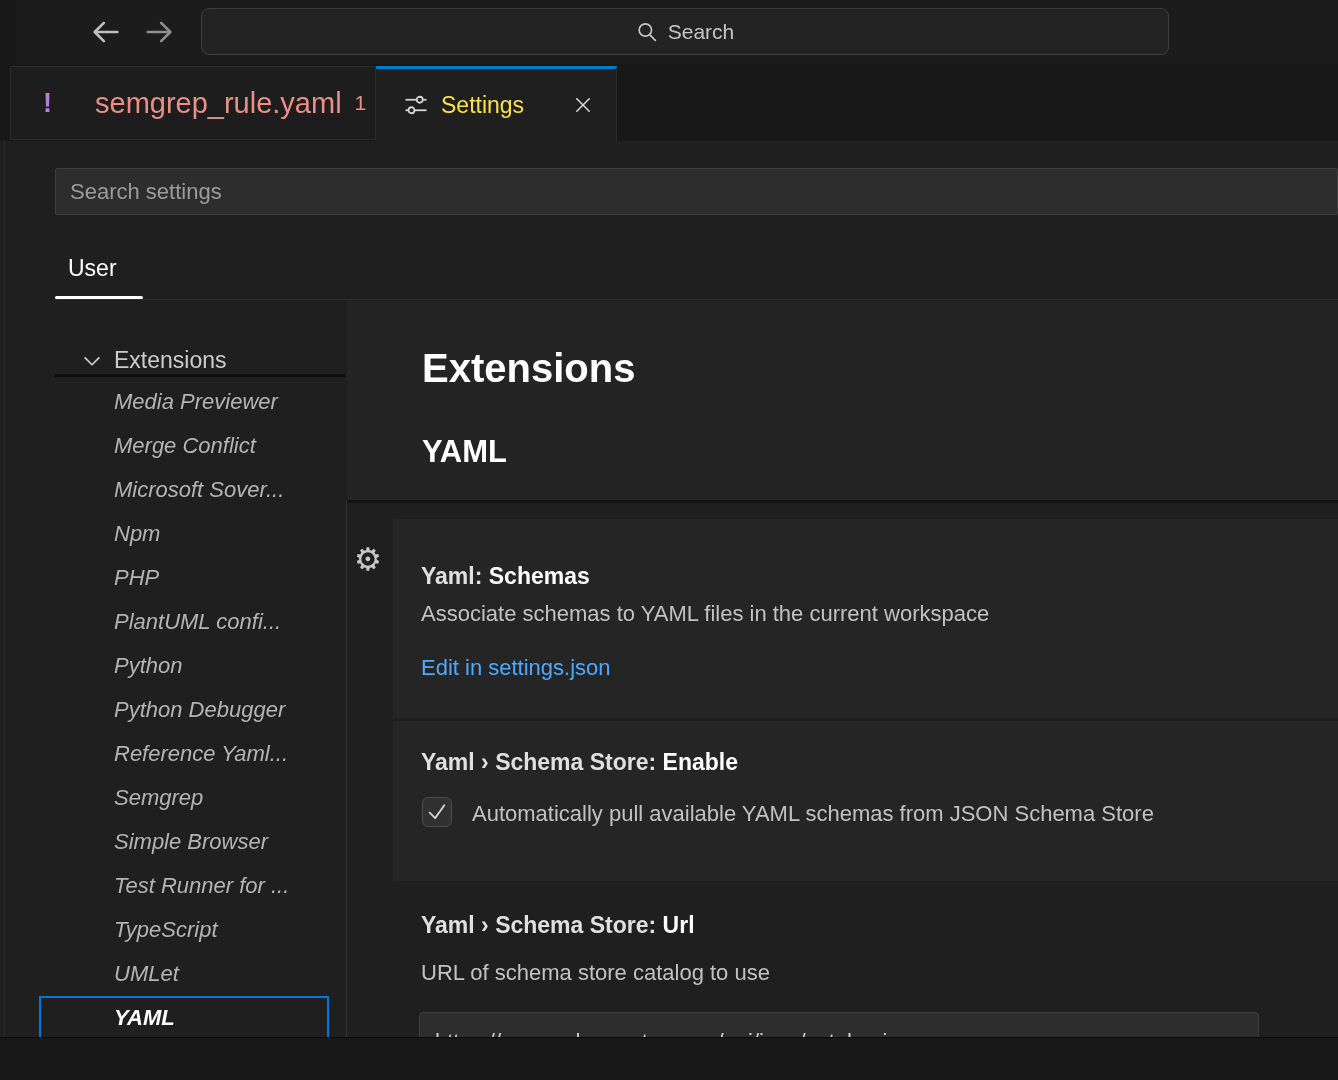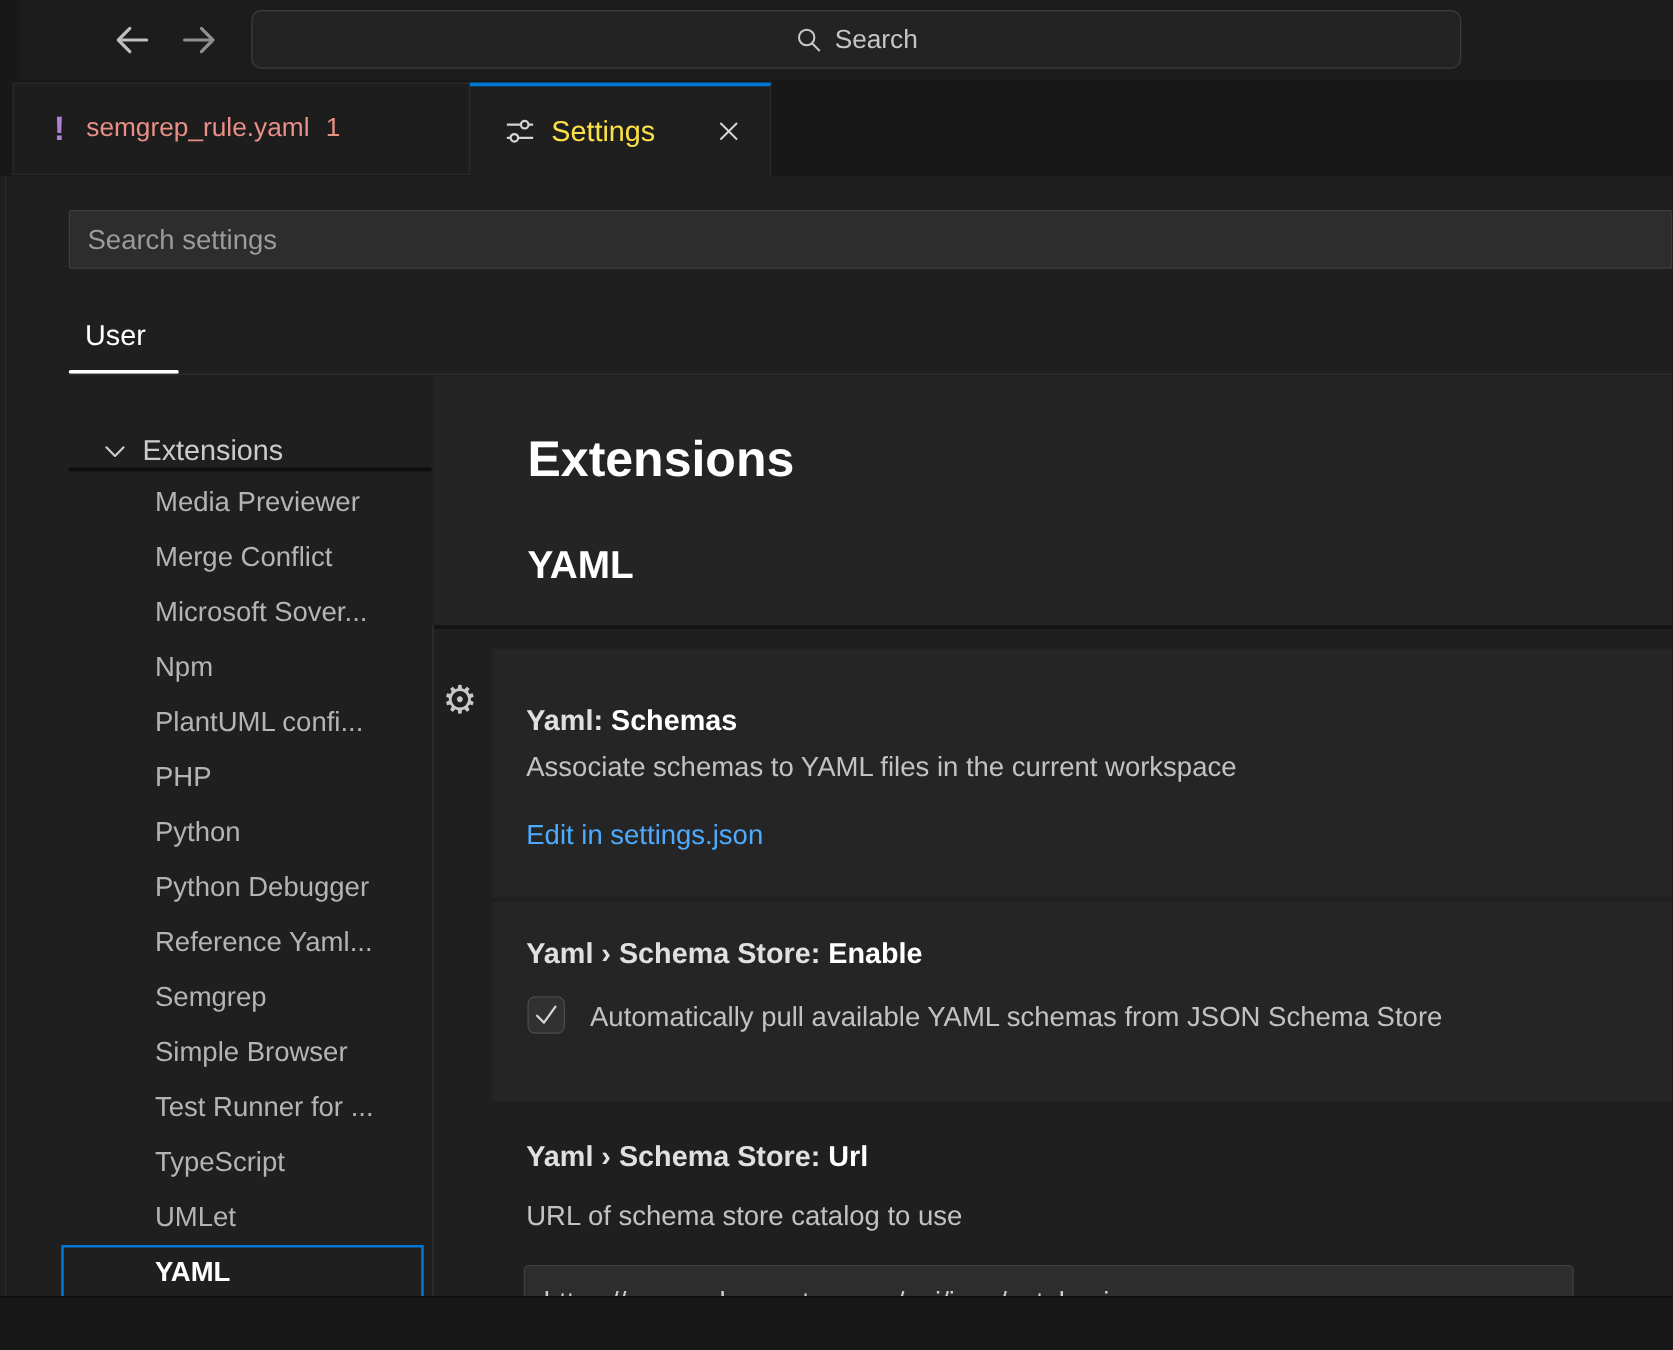--- a/index.html
+++ b/index.html
@@ -25,21 +25,21 @@
   .command-center .cc-label { font-size:21px; color:#c6c6c6; }
 
   
   .tabbar { position:absolute; left:0; top:64px; width:1338px; height:77px; background:#181818; }
   .tab-file {
     position:absolute; left:10px; top:2px; width:366px; height:74px;
     background:#1d1d1d; border:1px solid #2b2b2b;
     display:flex; align-items:center; padding-left:32px;
   }
   .tab-file .excl { font-size:27px; font-weight:700; color:var(--c-problem-badge,#b180d7); margin-right:17px; }
-  .tab-file .fname { font-size:21px; color:var(--c-file-tab-text,#e98f85); }
+  .tab-file .fname { font-size:29px; color:var(--c-file-tab-text,#e98f85);margin-left:26px; }
   .tab-file .fbadge { font-size:21px; color:var(--c-file-tab-text,#e98f85); margin-left:13px; }
   .tab-settings {
     position:absolute; left:376px; top:2px; width:241px; height:75px;
     background:#1f1f1f; border-top:3px solid var(--c-accent,#0078d4); border-right:1px solid #2b2b2b;
     display:flex; align-items:center; padding:0 18px 0 28px;
   }
   .tab-settings .tname { font-size:23px; color:#fde047; margin-left:13px; }
   .tab-settings .close { margin-left:auto; width:30px; height:30px; display:flex; align-items:center; justify-content:center; border-radius:5px; }
 
   
@@ -56,21 +56,21 @@
   .search-settings::placeholder { color:#9b9b9b; opacity:1; }
 
   .scope-label { position:absolute; left:68px; top:114px; font-size:23px; color:#ffffff; }
   .scope-underline { position:absolute; left:55px; top:155px; width:88px; height:3px; background:#ffffff; border-radius:2px; }
   .scope-border { position:absolute; left:55px; top:158px; width:1283px; height:1px; background:#2d2d2d; }
 
   
   .toc-header { position:absolute; left:82px; top:206px; display:flex; align-items:center; gap:12px; }
   .toc-header .toc-header-label { font-size:23px; color:#cccccc; }
   .toc-divider { position:absolute; left:55px; top:233px; width:290px; height:3px; background:#0e0e0e; }
-  .toc-list { position:absolute; left:49px; top:239px; width:290px; list-style:none; }
+  .toc-list { position:absolute; left:39px; top:239px; width:290px; list-style:none;font-style:italic; }
   .toc-list li {
     height:44px; display:flex; align-items:center;
     padding-left:73px; font-size:22px; color:#b4b4b4;
     border:2px solid transparent; white-space:nowrap; overflow:hidden;
   }
   .toc-list li.selected { border-color:var(--c-accent,#0078d4); color:#ffffff; font-weight:700; }
   .toc-sash { position:absolute; left:346px; top:359px; width:1px; height:537px; background:#343434; }
 
   
   .content-header { position:absolute; left:347px; top:160px; width:991px; height:199px; background:#242424; }
@@ -180,22 +180,22 @@
       <path d="M2.5 5.5 8 11l5.5-5.5" fill="none" stroke="#cccccc" stroke-width="1.4" stroke-linecap="round" stroke-linejoin="round"></path>
     </svg>
     <span class="toc-header-label">Extensions</span>
   </div>
   <div class="toc-divider"></div>
   <ul class="toc-list" id="toc-list">
       <li>Media Previewer</li>
       <li>Merge Conflict</li>
       <li>Microsoft Sover...</li>
       <li>Npm</li>
+      <li>PHP</li>
       <li>PlantUML confi...</li>
-      <li>PHP</li>
       <li>Python</li>
       <li>Python Debugger</li>
       <li>Reference Yaml...</li>
       <li>Semgrep</li>
       <li>Simple Browser</li>
       <li>Test Runner for ...</li>
       <li>TypeScript</li>
       <li>UMLet</li>
       <li class="selected">YAML</li>
     </ul>

